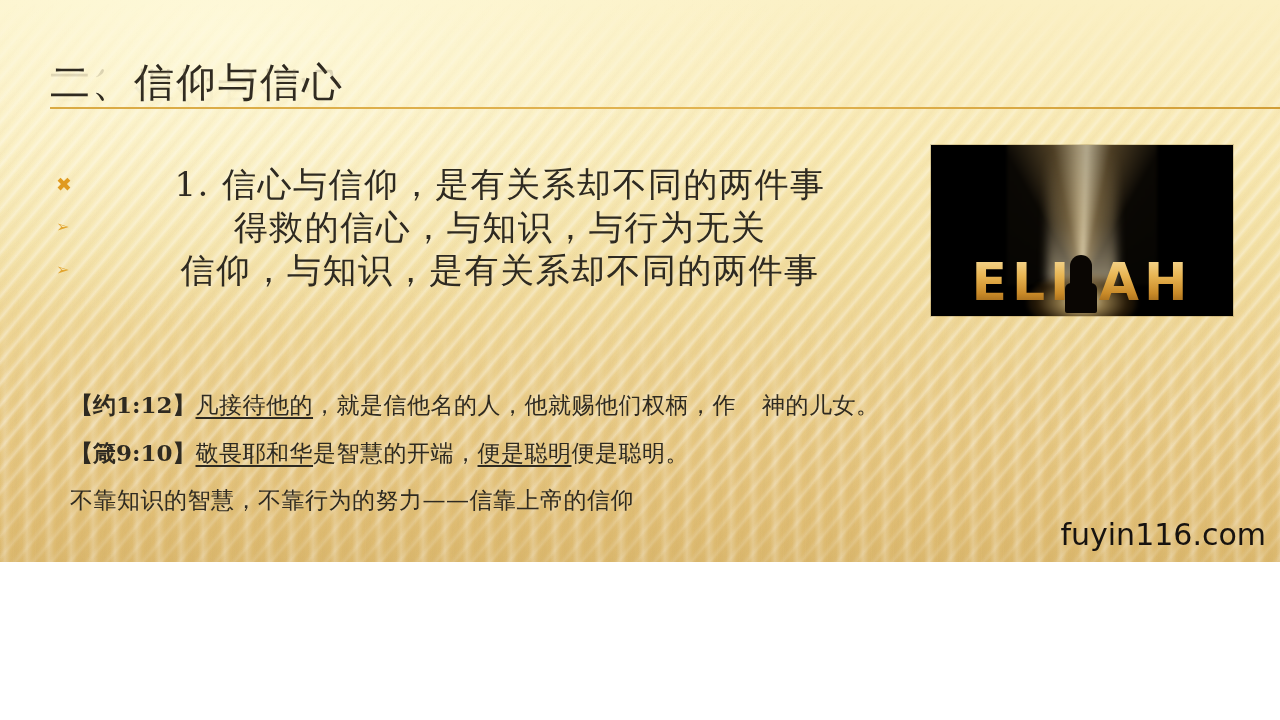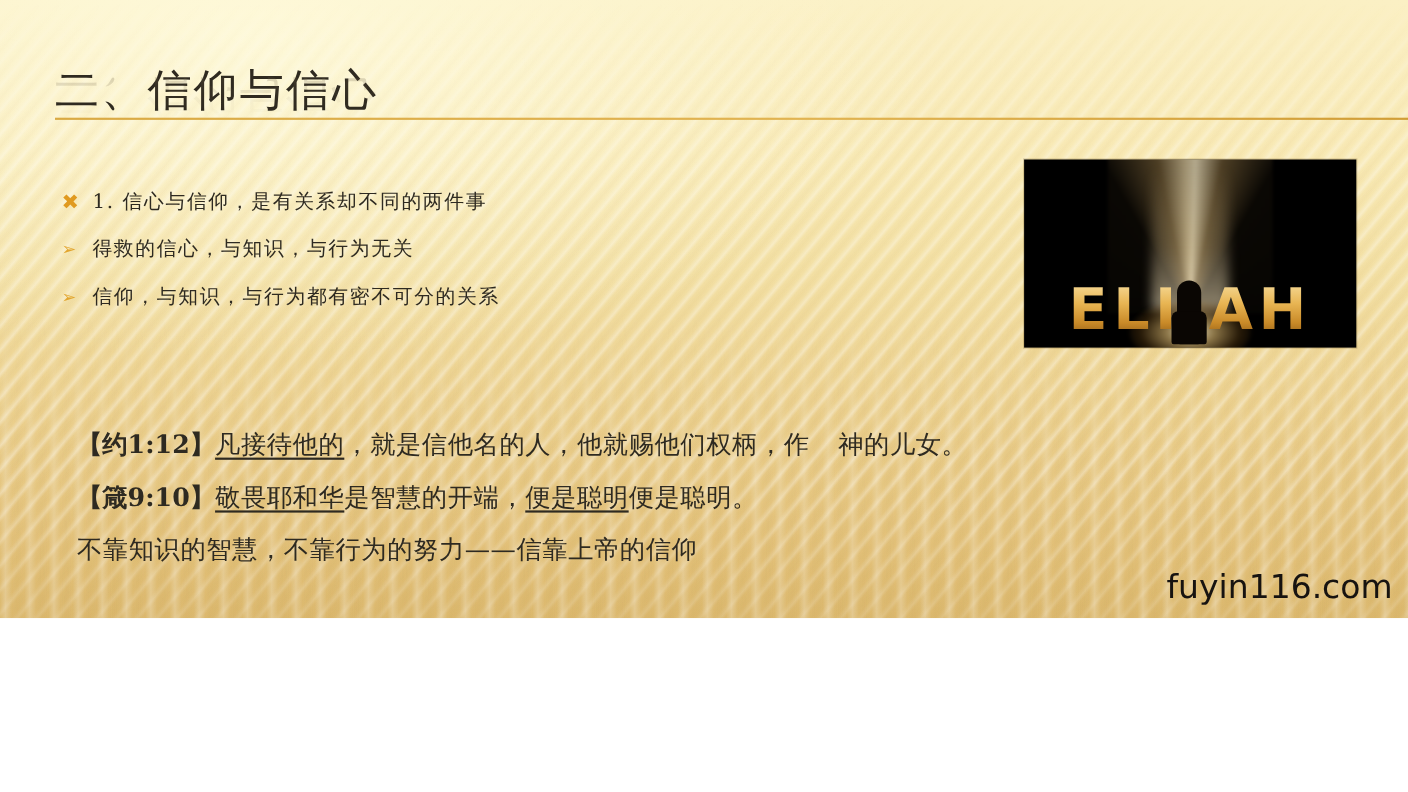--- a/index.html
+++ b/index.html
@@ -133,25 +133,26 @@
     line-height: 36px;
     text-align: left;
     font-family: "DejaVu Sans", "Liberation Sans", sans-serif;
   }
   .bullet-marker.arrow {
     font-size: 16px;
     color: #e2a52e;
   }
   .bullet-text {
     flex: 1 1 auto;
-    font-size: 18px;
+    font-size: 34px;
     line-height: 36px;
     color: #2e2a21;
     letter-spacing: 1.5px;
     font-family: "DejaVu Serif", "Liberation Serif", serif;
+    text-align: center;
   }
 
   
   #body-block {
     position: absolute;
     left: 56px;
     top: 382px;
     width: 930px;
   }
   .para {
@@ -299,21 +300,21 @@
       <span class="bullet-text">1. 信心与信仰，是有关系却不同的两件事</span>
     </div>
 
     <div class="bullet-row">
       <span class="bullet-marker arrow">➢</span>
       <span class="bullet-text">得救的信心，与知识，与行为无关</span>
     </div>
 
     <div class="bullet-row">
       <span class="bullet-marker arrow">➢</span>
-      <span class="bullet-text">信仰，与知识，与行为都有密不可分的关系</span>
+      <span class="bullet-text">信仰，与知识，是有关系却不同的两件事</span>
     </div>
 
   </div>
 
   <div id="body-block">
 
     <p class="para"><span class="indent"></span><span class="ref">【约1:12】</span><span class="ul">凡接待他的</span><span>，就是信他名的人，他就赐他们权柄，作</span><span class="gap"></span><span>神的儿女。</span></p>
 
     <p class="para"><span class="indent"></span><span class="ref">【箴9:10】</span><span class="ul">敬畏耶和华</span><span>是智慧的开端，</span><span class="ul">便是聪明</span><span>便是聪明。</span></p>
 

